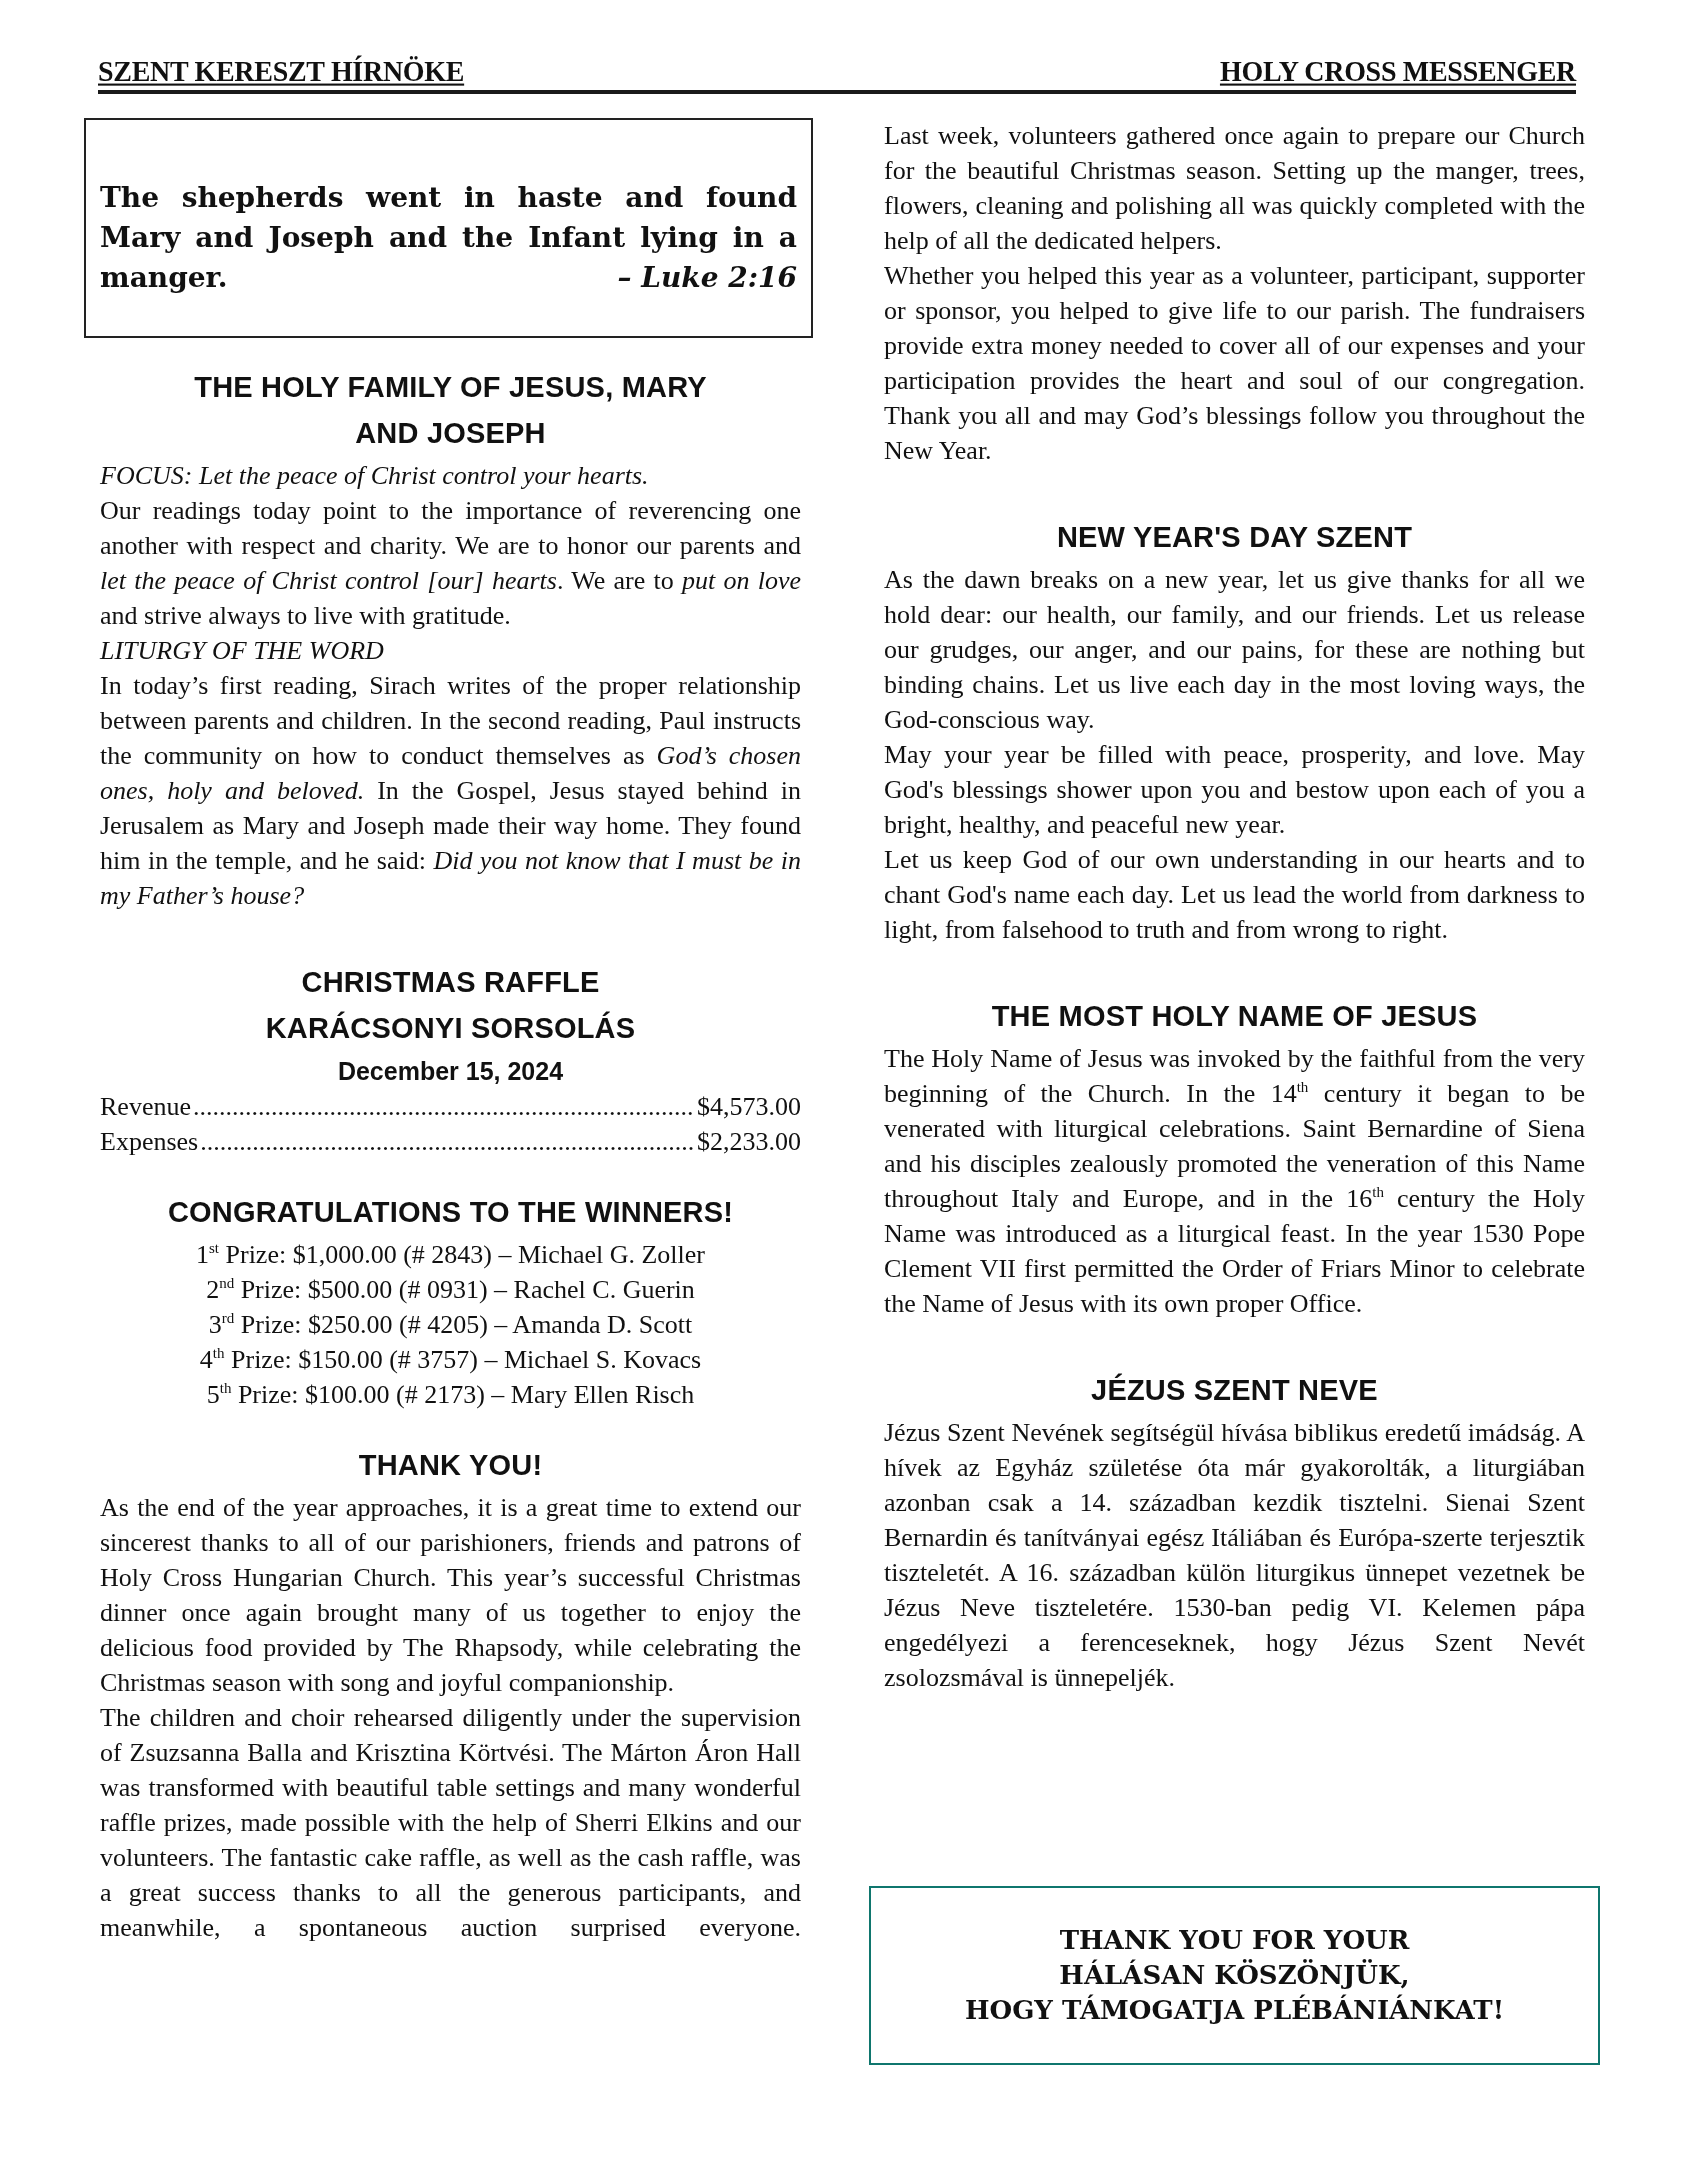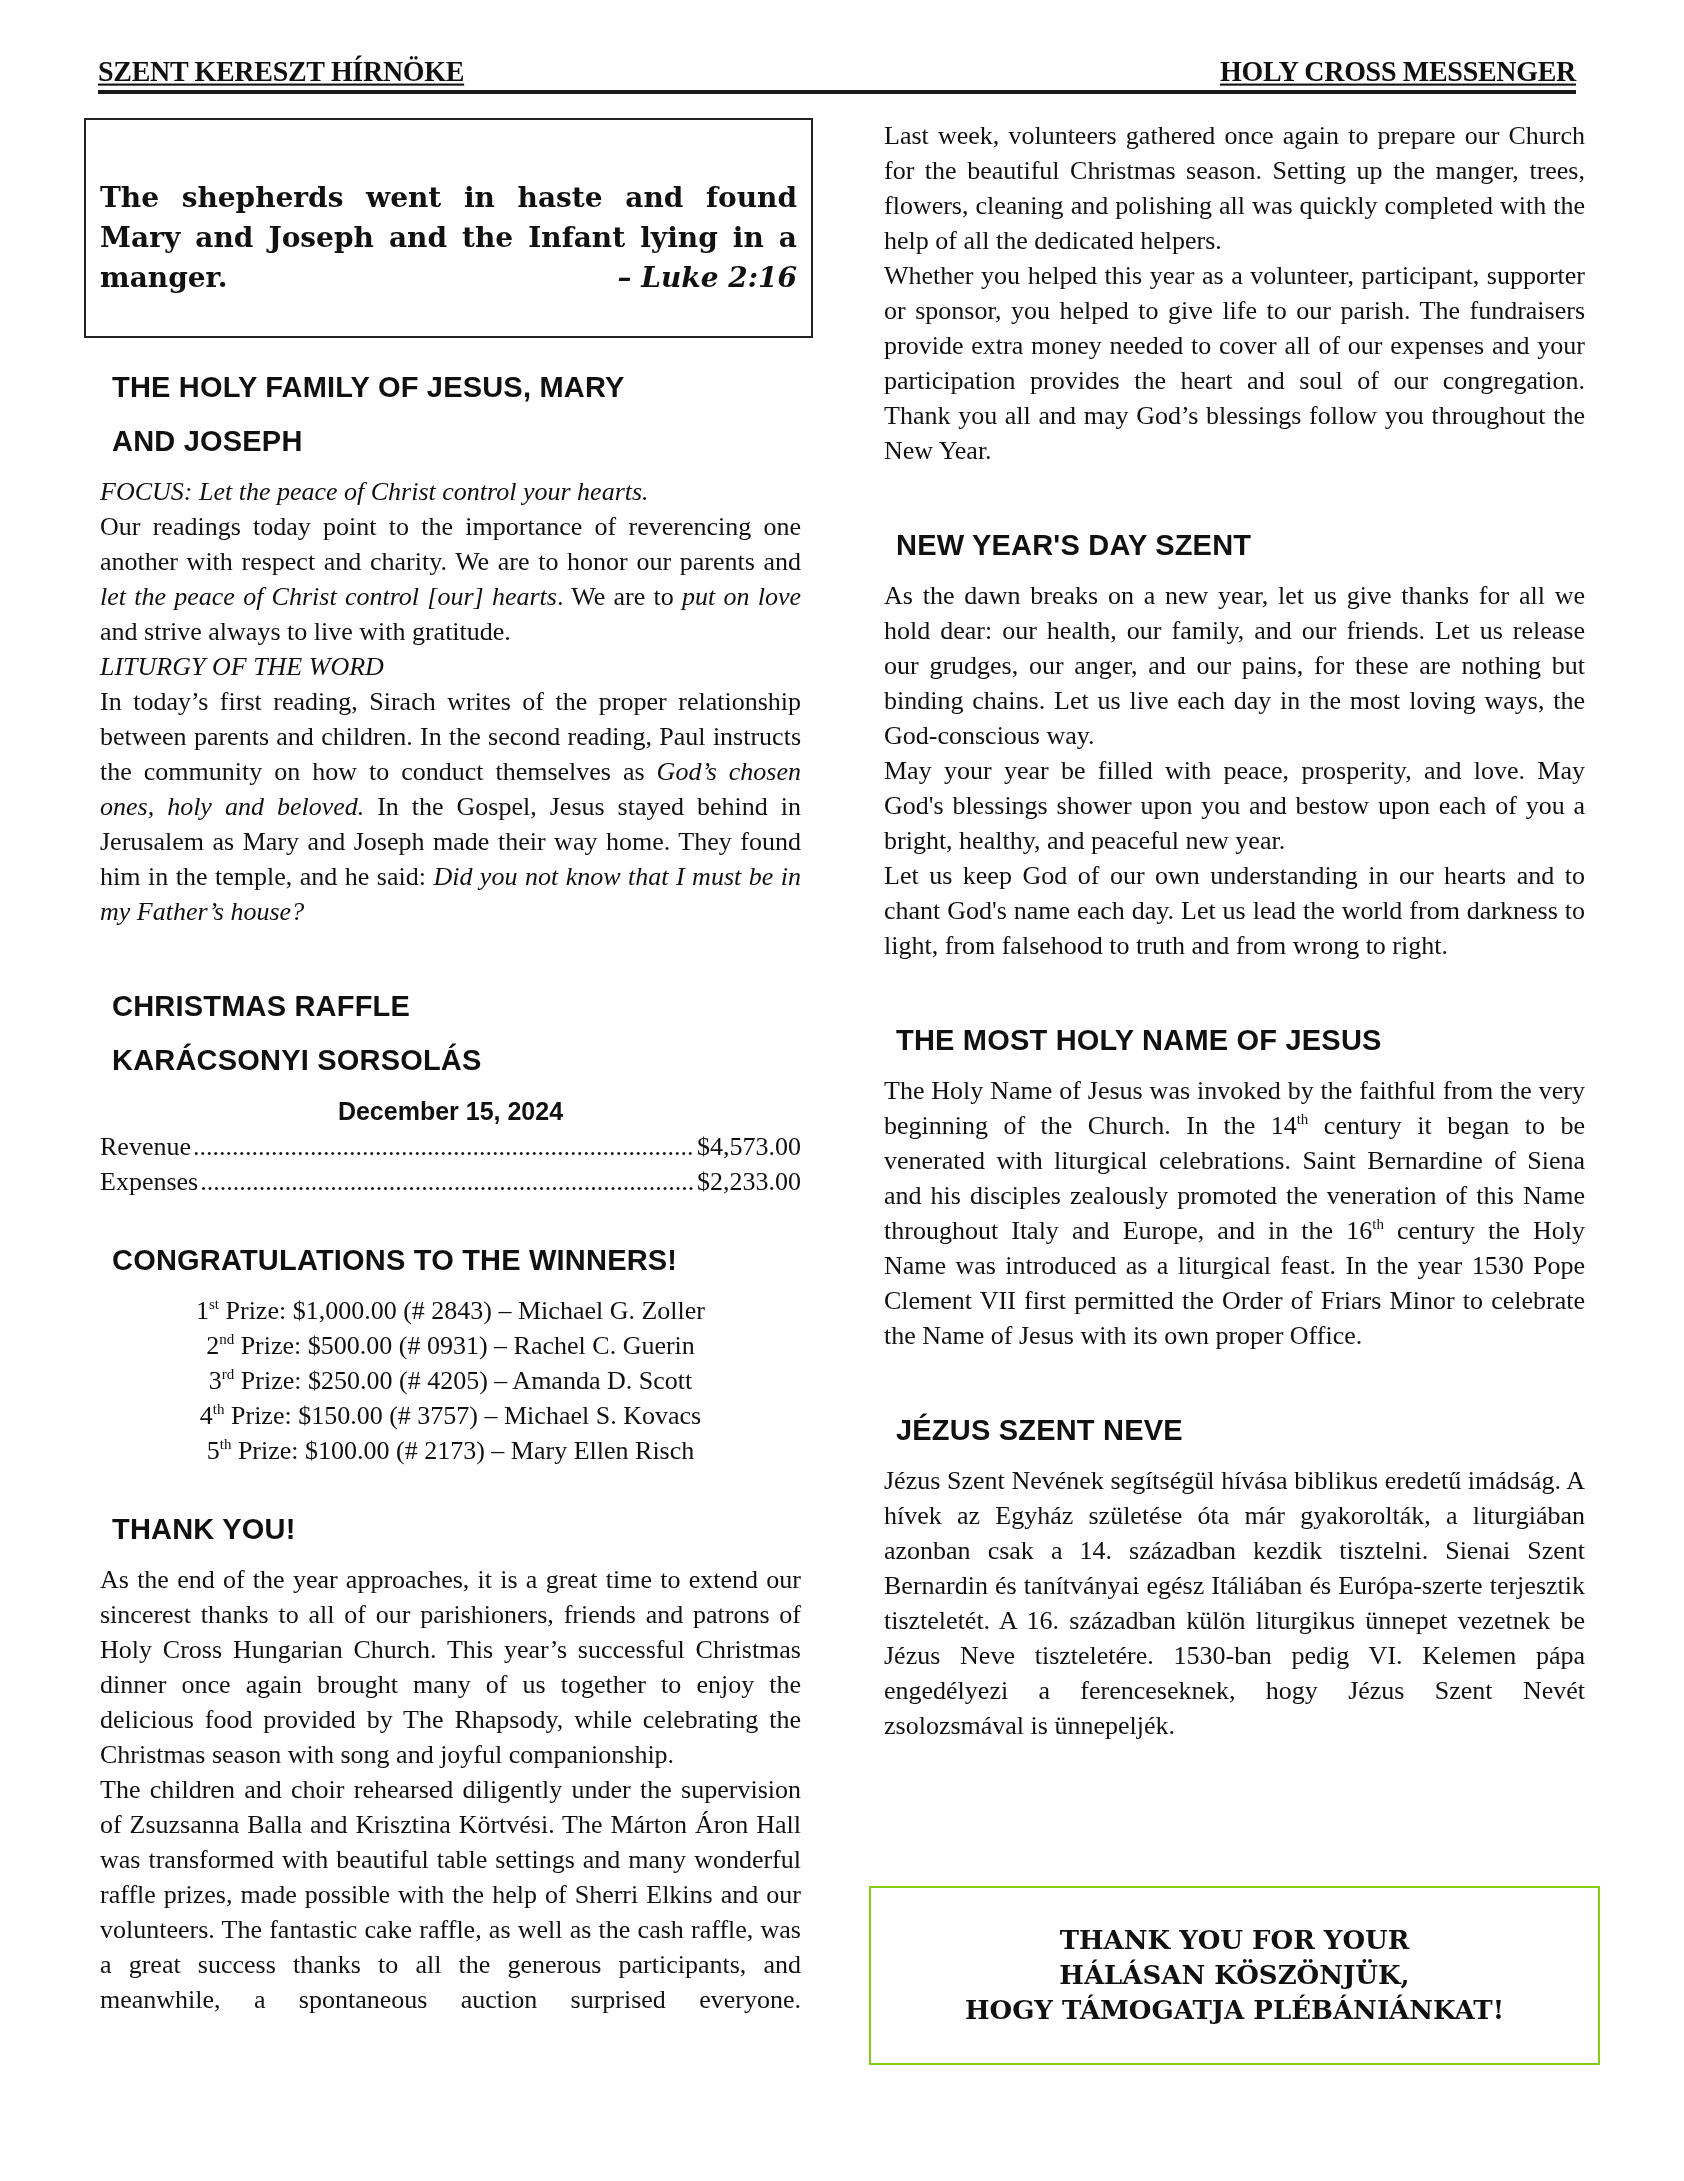--- a/index.html
+++ b/index.html
@@ -27,22 +27,22 @@
     .quote-box {
       border: 2px solid #222; padding: 58px 14px 38px 14px;
       margin: 0 -12px 28px -16px;
       font-family: "DejaVu Serif", serif; font-weight: bold;
       font-size: 28px; line-height: 40px; text-align: justify;
     }
     .quote-box .ref { float: right; font-style: italic; }
 
     h2 {
       font-family: "Liberation Sans", sans-serif; font-weight: bold;
-      font-size: 29px; line-height: 42px; 
-      margin: 12px; letter-spacing: 0.2px;
+      font-size: 29px; line-height: 42px; text-align: center;
+      margin: 4px; letter-spacing: 0.2px;
     }
     p, .line {
       font-size: 26px; line-height: 35px; margin: 0; text-align: justify;
     }
     .i { font-style: italic; }
     .date {
       font-family: "Liberation Sans", sans-serif; font-size: 25px;
       text-align: center; line-height: 36px; font-weight: bold;
     }
     .ledger-row {
@@ -58,21 +58,21 @@
     .ledger-row .amt { white-space: nowrap; }
     .ledger-row .amt.u { }
 
     .prize { text-align: center; font-size: 26px; line-height: 35px; }
     sup { font-size: 15px; line-height: 0; }
     .gap-m { height: 28px; }
     .gap-l { height: 44px; }
 
     .support-box {
       position: absolute; left: 869px; top: 1886px; width: 731px; height: 179px;
-      border: 2px solid #84cc16; box-sizing: border-box;
+      border: 2px solid #0f766e; box-sizing: border-box;
       display: flex; flex-direction: column; justify-content: center;
       font-family: "DejaVu Serif", serif; font-weight: bold;
       font-size: 26px; line-height: 35px; text-align: center;
     }
   </style>
 </head>
 <body>
 
 <div class="masthead">
   <span class="left">SZENT KERESZT HÍRNÖKE</span>

